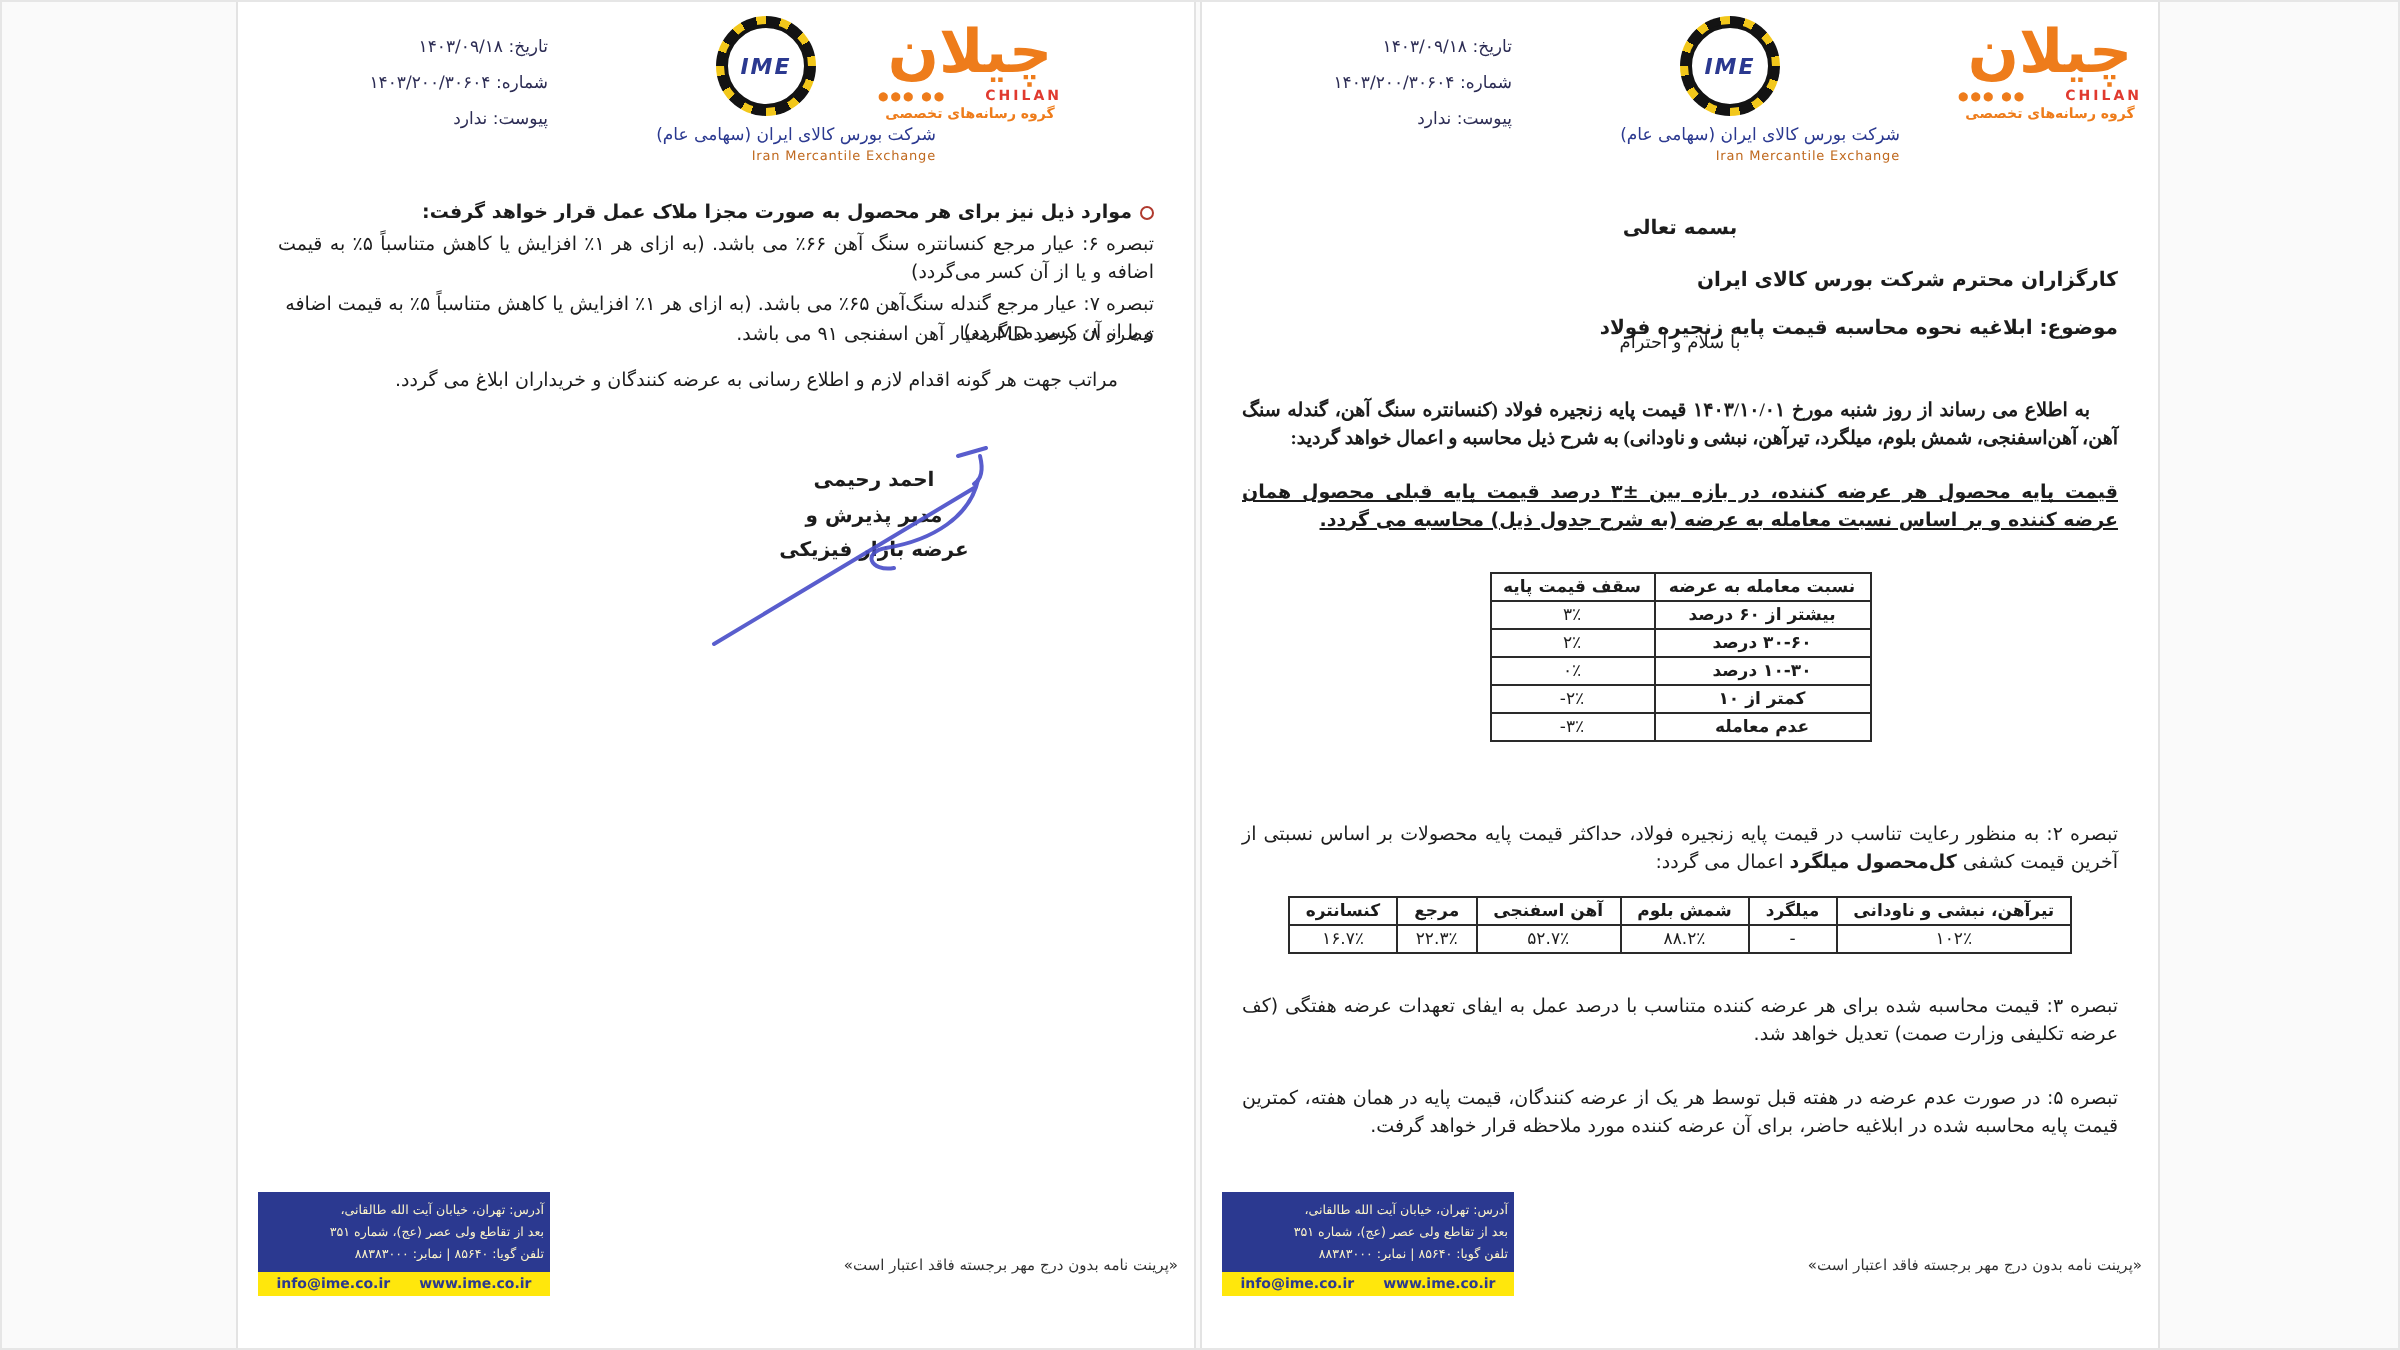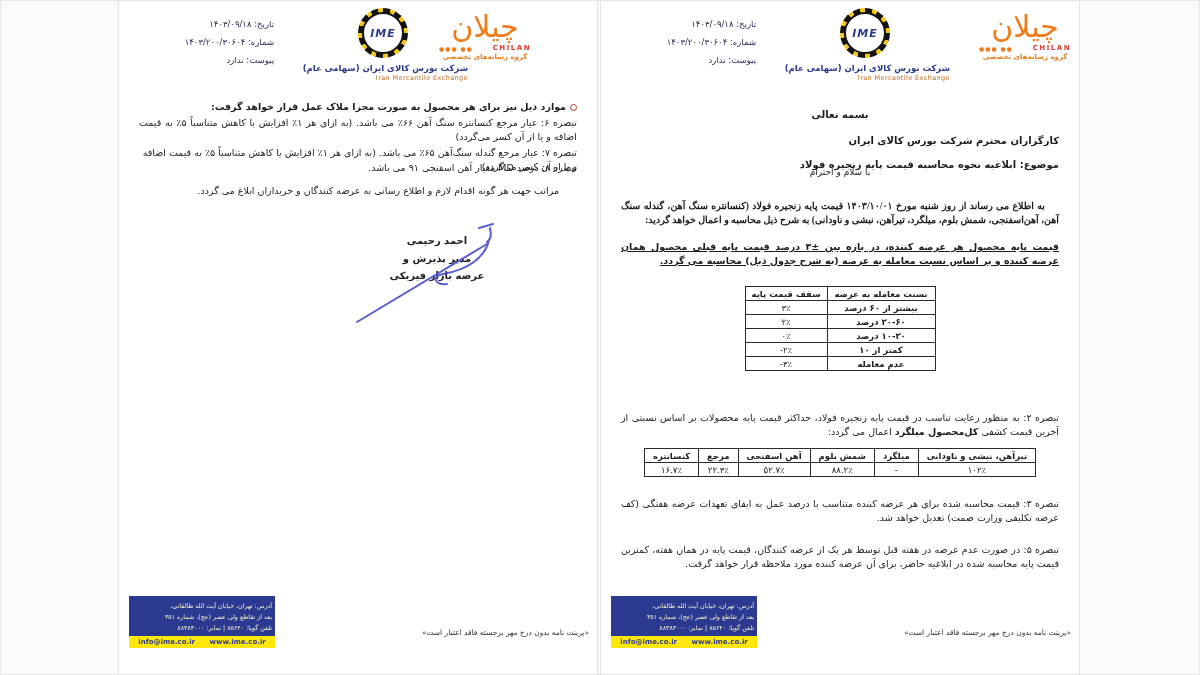--- a/index.html
+++ b/index.html
@@ -30,28 +30,28 @@
   .ime-ring{
     width:50px;height:50px;margin:0 auto;border-radius:50%;
     background:repeating-conic-gradient(#131313 0deg 18deg,#f2c71b 18deg 30deg);
     display:flex;align-items:center;justify-content:center;
   }
   .ime-core{
     width:38px;height:38px;border-radius:50%;background:#fff;border:2px solid #131313;
     display:flex;align-items:center;justify-content:center;
     color:#2b3990;font-weight:bold;font-style:italic;font-size:11px;letter-spacing:1px;
   }
-  .ime-fa{margin-top:5px;font-size:8.5px;font-weight:bold;color:#2b3990;}
+  .ime-fa{margin-top:5px;font-size:8.5px;font-weight:normal;color:#2b3990;}
   .ime-en{font-size:6.5px;color:#c06a20;letter-spacing:.4px;margin-top:1px;}
 
   .chilan{position:absolute;top:12px;text-align:center;width:100px;direction:rtl;}
   #page-left .chilan{right:62px;}
   #page-right .chilan{right:4px;}
   .chilan-word{
-    font-size:30px;font-weight:normal;color:#ee7c1b;line-height:1;
+    font-size:30px;font-weight:bold;color:#ee7c1b;line-height:1;
     font-family:"DejaVu Sans",sans-serif;
   }
   .chilan-sub{display:flex;justify-content:space-between;align-items:center;margin-top:2px;padding:0 4px;}
   .chilan-latin{font-size:7px;font-weight:bold;color:#e03a2f;letter-spacing:1.5px;}
   .chilan-dots{font-size:6px;color:#ee7c1b;letter-spacing:1px;}
   .chilan-tag{font-size:7px;color:#ee7c1b;font-weight:bold;margin-top:1px;}
 
   
   .t{font-size:9.5px;line-height:13.5px;}
   .bold{font-weight:bold;}

